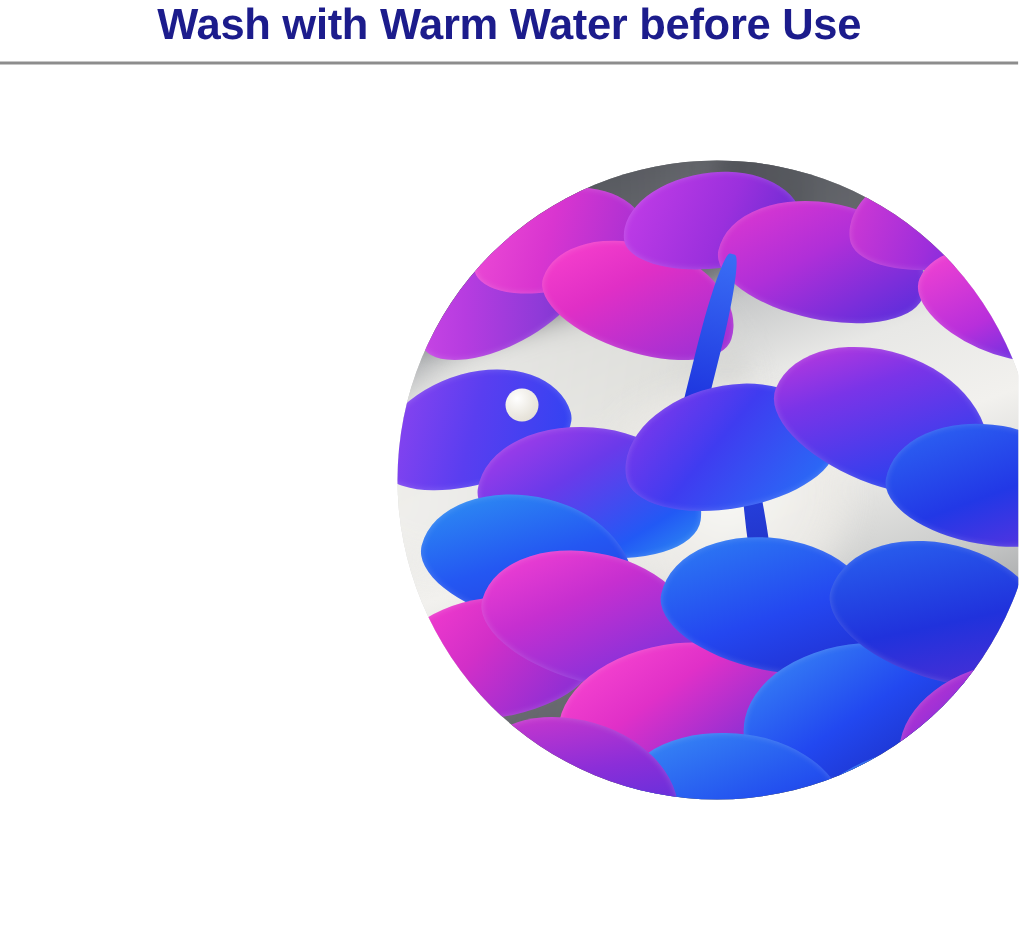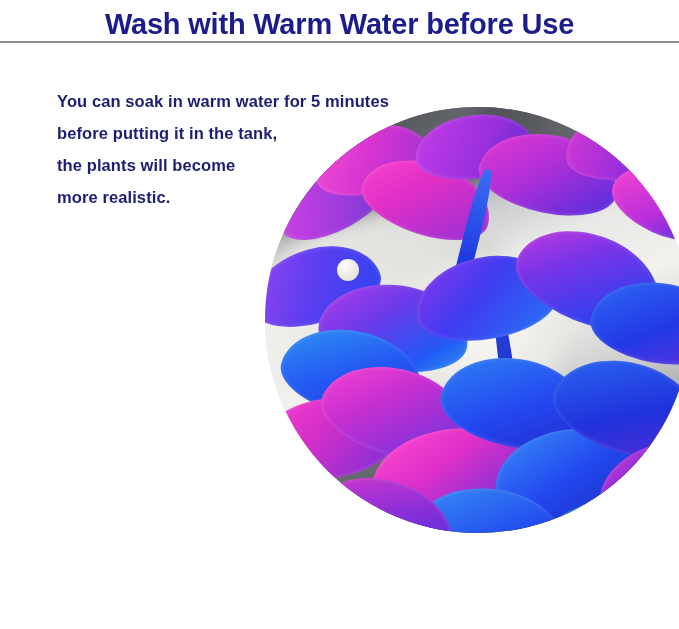--- a/index.html
+++ b/index.html
@@ -20,21 +20,21 @@
   }
 
   
   .header {
     position: absolute;
     left: 0;
     top: 0;
     width: 679px;
     height: 41px;
     display: flex;
-    align-items: flex-end;
+    align-items: flex-start;
     justify-content: center;
     z-index: 4;
   }
   .header-title {
     font-size: 29px;
     font-weight: bold;
     color: #1c1c8c;
     letter-spacing: -0.2px;
     white-space: nowrap;
     line-height: 34px;
@@ -212,20 +212,14 @@
       <span class="leaf" style="left:266px; top:392px; width:156px; height:84px; transform:rotate(-10deg);
                background:linear-gradient(150deg,#2b7cf5 0%,#1f3ad8 60%,#2a1f9c 100%);"></span>
       <span class="leaf" style="left:52px;  top:374px; width:140px; height:80px; transform:rotate(20deg);
                background:linear-gradient(150deg,#e23ac8 0%,#8b2ed8 45%,#2f33e0 100%);"></span>
 
       <span class="leaf" style="left:72px; top:152px; width:22px; height:22px; border-radius:50%;
                background:radial-gradient(circle at 35% 30%, #ffffff, #e6e2d8 70%, #cfcabd 100%);"></span>
     </div>
   </div>
 
-  <div class="copy-block">
-    <div class="copy-line">You can soak in warm water for 5 minutes</div>
-    <div class="copy-line">before putting it in the tank,</div>
-    <div class="copy-line">the plants will become</div>
-    <div class="copy-line">more realistic.</div>
-  </div>
 
 </div>
 
 </body></html>

